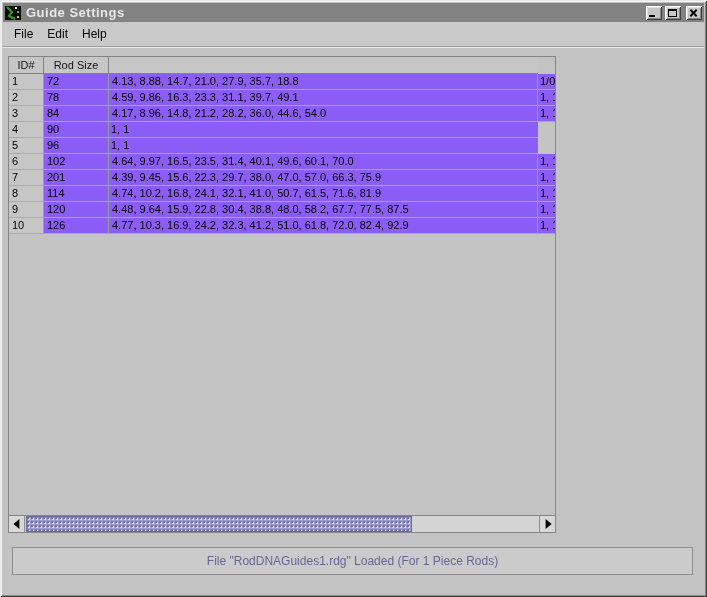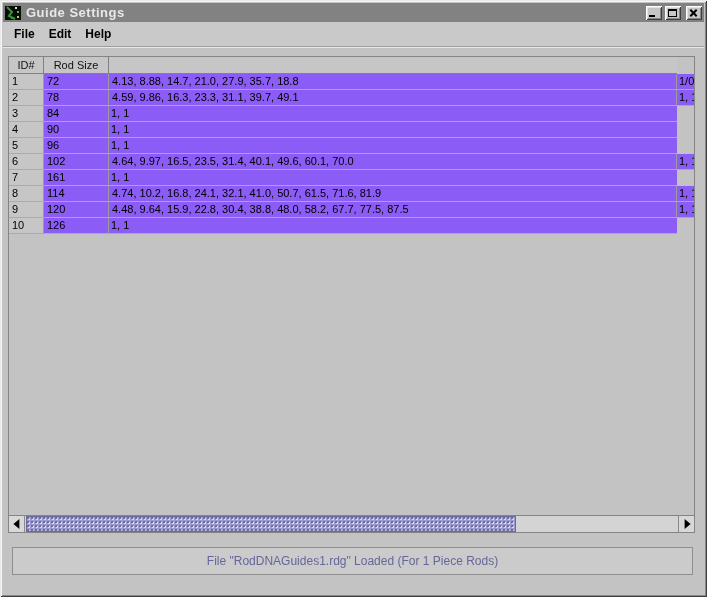--- a/index.html
+++ b/index.html
@@ -36,26 +36,26 @@
   .glyph-x1 { transform:rotate(45deg); }
   .glyph-x2 { transform:rotate(-45deg); }
 
   
   .menubar {
     height:25px; background:#c9c9c9; display:flex; align-items:center;
     padding-left:4px; border-bottom:1px solid #9e9e9e;
     box-shadow: 0 1px 0 #e8e8e8;
   }
   .menu-item {
-    font-weight:bold; font-size:12px; color:#000; padding:4px 7px; cursor:default;
+    font-weight:normal; font-size:12px; color:#000; padding:4px 7px; cursor:default;
   }
 
   
   .scrollpane {
-    position:absolute; left:8px; top:56px; width:687px; height:477px;
+    position:absolute; left:8px; top:56px; width:548px; height:477px;
     border:1px solid #858585; background:#c3c3c3;
     display:flex; flex-direction:column;
   }
   .cols { display:grid; grid-template-columns:35px 65px 1fr 17px; }
   .thead { height:17px; }
   .th {
     background:#c6c6c6; font-size:11px; color:#111; text-align:center;
     line-height:16px; height:17px; overflow:hidden; white-space:nowrap;
     border-right:1px solid #828282; border-bottom:1px solid #828282;
   }
@@ -160,20 +160,21 @@
         <div class="cols tr">
           <div class="td col-id">2</div>
           <div class="td col-rod">78</div>
           <div class="td col-pos">4.59, 9.86, 16.3, 23.3, 31.1, 39.7, 49.1</div>
           <div class="td col-extra">1, 1</div>
         </div>
 
         <div class="cols tr">
           <div class="td col-id">3</div>
           <div class="td col-rod">84</div>
+          <div class="td col-pos">4.17, 8.96, 14.8, 21.2, 28.2, 36.0, 44.6, 54.0</div>
           <div class="td col-extra">1, 1</div>
         </div>
 
         <div class="cols tr">
           <div class="td col-id">4</div>
           <div class="td col-rod">90</div>
           <div class="td col-extra">1, 1</div>
         </div>
 
         <div class="cols tr">
@@ -184,41 +185,43 @@
 
         <div class="cols tr">
           <div class="td col-id">6</div>
           <div class="td col-rod">102</div>
           <div class="td col-pos">4.64, 9.97, 16.5, 23.5, 31.4, 40.1, 49.6, 60.1, 70.0</div>
           <div class="td col-extra">1, 1</div>
         </div>
 
         <div class="cols tr">
           <div class="td col-id">7</div>
-          <div class="td col-rod">161</div>
+          <div class="td col-rod">201</div>
+          <div class="td col-pos">4.39, 9.45, 15.6, 22.3, 29.7, 38.0, 47.0, 57.0, 66.3, 75.9</div>
           <div class="td col-extra">1, 1</div>
         </div>
 
         <div class="cols tr">
           <div class="td col-id">8</div>
           <div class="td col-rod">114</div>
           <div class="td col-pos">4.74, 10.2, 16.8, 24.1, 32.1, 41.0, 50.7, 61.5, 71.6, 81.9</div>
           <div class="td col-extra">1, 1</div>
         </div>
 
         <div class="cols tr">
           <div class="td col-id">9</div>
           <div class="td col-rod">120</div>
           <div class="td col-pos">4.48, 9.64, 15.9, 22.8, 30.4, 38.8, 48.0, 58.2, 67.7, 77.5, 87.5</div>
           <div class="td col-extra">1, 1</div>
         </div>
 
         <div class="cols tr">
           <div class="td col-id">10</div>
           <div class="td col-rod">126</div>
+          <div class="td col-pos">4.77, 10.3, 16.9, 24.2, 32.3, 41.2, 51.0, 61.8, 72.0, 82.4, 92.9</div>
           <div class="td col-extra">1, 1</div>
         </div>
       </div>
 
     <div class="table-filler"></div>
 
     <div class="hscroll">
       <span class="sb-btn left">
           <span class="arrow w"></span>
         </span>

